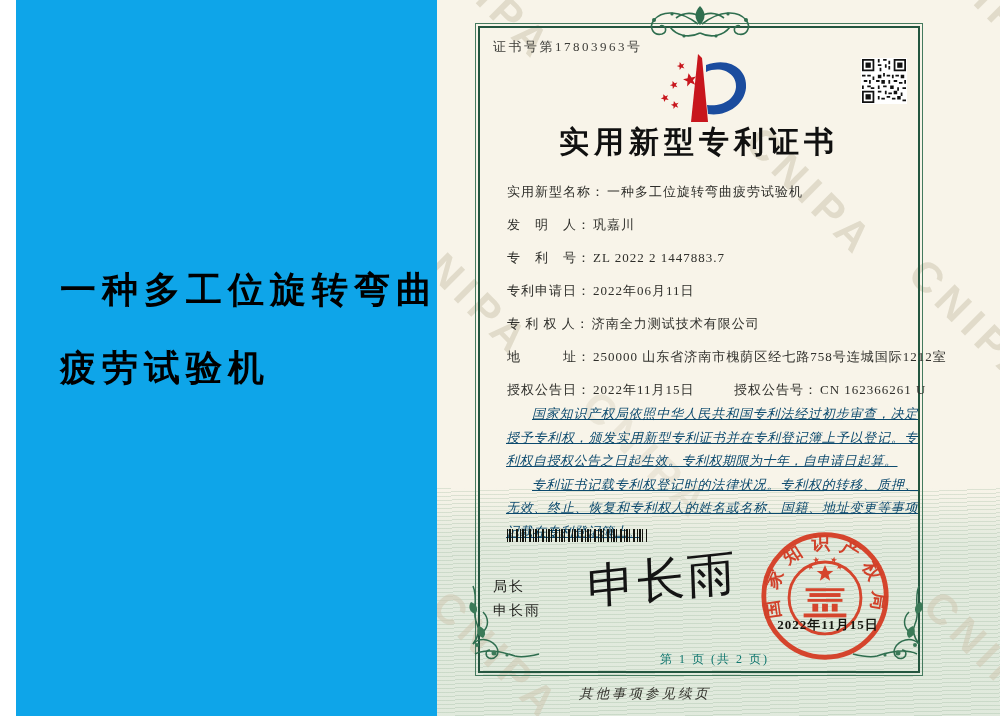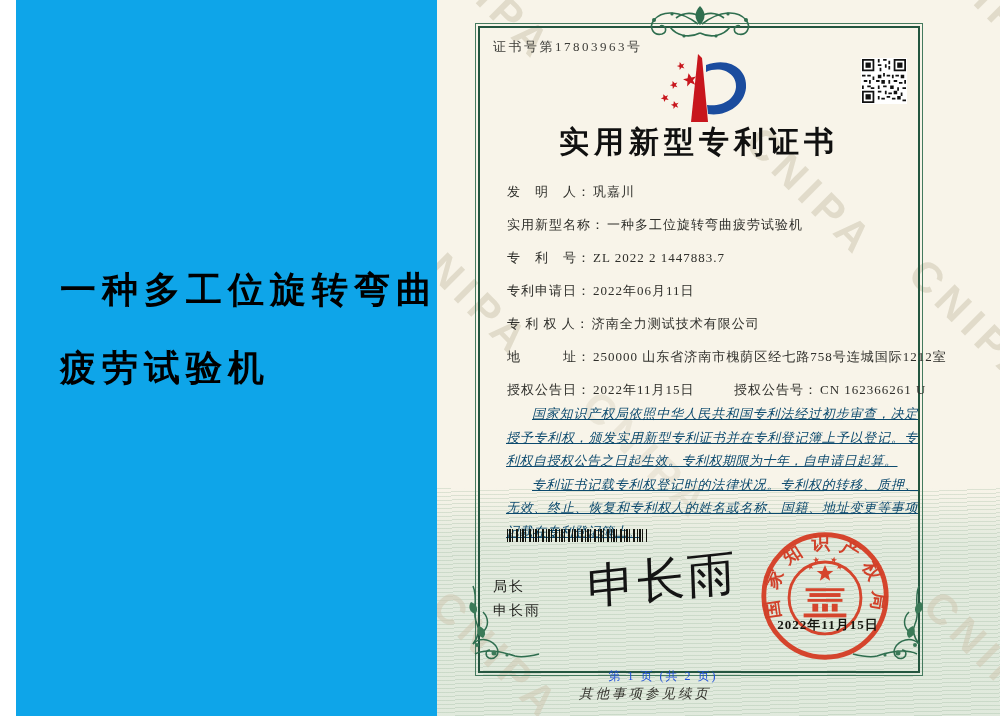--- a/index.html
+++ b/index.html
@@ -62,22 +62,22 @@
   .signer { position:absolute; left:56px; top:574px; z-index:5; color:#23231f;
             font-family:"Liberation Sans","DejaVu Sans",sans-serif;
             font-size:14px; letter-spacing:2px; line-height:24px; }
   .signature { position:absolute; left:150px; top:548px; z-index:6; font-size:48px; color:#141414;
                letter-spacing:2px; transform:rotate(-6deg) skewX(-4deg); white-space:nowrap; }
 
   .seal { position:absolute; left:320px; top:528px; z-index:6; opacity:0.92; }
   .seal-date { position:absolute; left:316px; top:616px; width:150px; z-index:7; text-align:center;
                font-size:13px; font-weight:bold; color:#15150f; letter-spacing:1px; white-space:nowrap; }
 
-  .page-info { position:absolute; left:120px; top:651px; width:212px; z-index:5; text-align:center;
-               font-size:12px; color:#1d4ed8; letter-spacing:2px;margin-top:17px; }
+  .page-info { position:absolute; left:120px; top:651px; width:212px; z-index:5; text-align:right;
+               font-size:12px; color:#0f766e; letter-spacing:2px; }
   .footer-note { position:absolute; left:88px; top:685px; width:240px; z-index:5; text-align:center;
                  font-size:13.5px; color:#33332d; font-style:italic; letter-spacing:3px; }
 </style>
 </head>
 <body>
 
 <div class="page">
 
   <div class="left-panel">
     <div class="big-title l1">一种多工位旋转弯曲</div>
@@ -185,24 +185,24 @@
                  M9,15h1v2h-1z M12,15h2v1h-2z M16,15h2v2h-2z M20,16h1v2h-1z M23,16h2v1h-2z
                  M9,18h2v1h-2z M13,18h1v2h-1z M15,19h2v1h-2z M18,18h2v2h-2z M22,19h1v2h-1z
                  M9,21h1v2h-1z M11,22h2v1h-2z M14,21h2v1h-2z M17,22h2v1h-2z M20,21h2v2h-2z M23,23h2v1h-2z"></path>
       </g>
     </svg>
 
     <div class="cert-title">实用新型专利证书</div>
 
     <div class="fields">
       <div class="frow">
+        <span class="flabel">实用新型名称：</span><span class="fvalue">一种多工位旋转弯曲疲劳试验机</span>
+      </div>
+      <div class="frow">
         <span class="flabel">发　明　人：</span><span class="fvalue">巩嘉川</span>
-      </div>
-      <div class="frow">
-        <span class="flabel">实用新型名称：</span><span class="fvalue">一种多工位旋转弯曲疲劳试验机</span>
       </div>
       <div class="frow">
         <span class="flabel">专　利　号：</span><span class="fvalue">ZL 2022 2 1447883.7</span>
       </div>
       <div class="frow">
         <span class="flabel">专利申请日：</span><span class="fvalue">2022年06月11日</span>
       </div>
       <div class="frow">
         <span class="flabel">专 利 权 人：</span><span class="fvalue">济南全力测试技术有限公司</span>
       </div>

